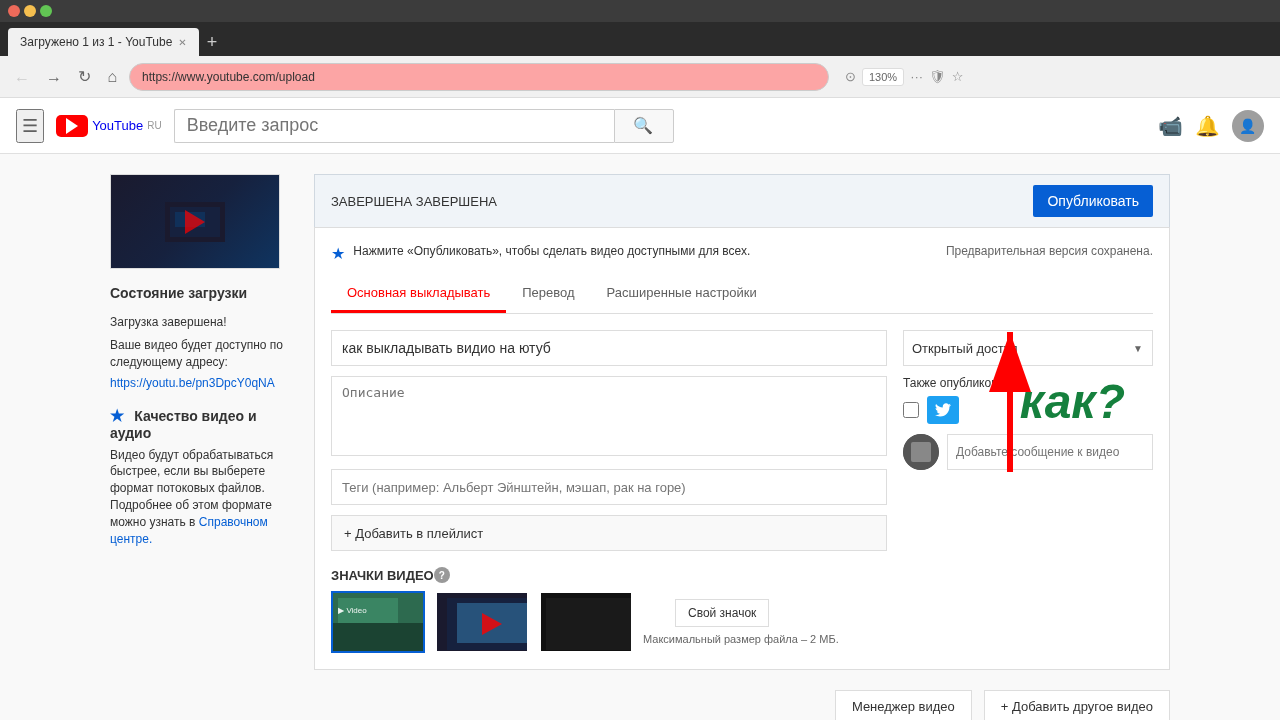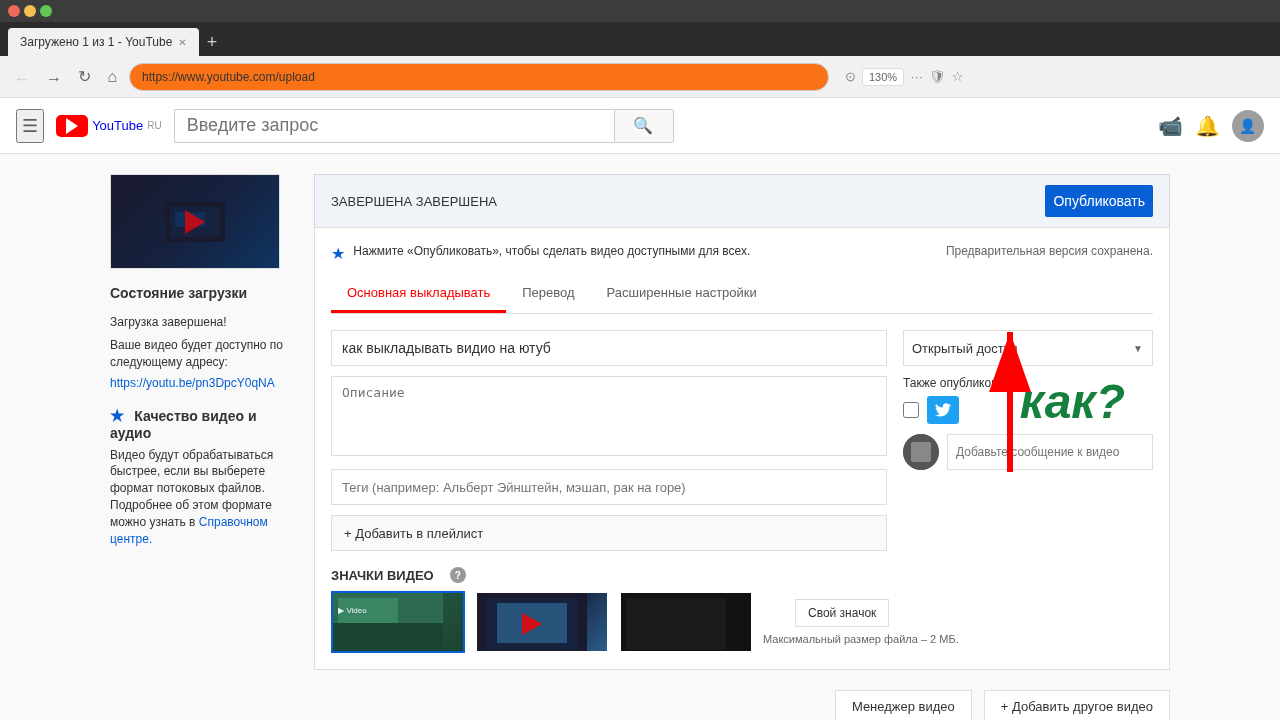--- a/index.html
+++ b/index.html
@@ -11,21 +11,21 @@
     .browser-dot { width: 12px; height: 12px; border-radius: 50%; }
     .tab-bar { background: #2b2b2b; height: 34px; display: flex; align-items: flex-end; padding: 0 8px; }
     .tab { background: #f1f1f1; height: 28px; display: flex; align-items: center; padding: 0 12px; font-size: 12px; color: #333; border-radius: 4px 4px 0 0; max-width: 200px; gap: 6px; }
     .tab-close { color: #888; font-size: 10px; cursor: pointer; }
     .new-tab { background: none; border: none; color: #ccc; font-size: 18px; padding: 0 8px; cursor: pointer; line-height: 28px; }
 
     
     .address-bar { background: #f1f1f1; height: 42px; display: flex; align-items: center; padding: 0 10px; gap: 8px; border-bottom: 1px solid #ddd; }
     .nav-btn { background: none; border: none; color: #666; font-size: 16px; cursor: pointer; padding: 4px; }
     .nav-btn.disabled { color: #ccc; }
-    .address-input { flex: 1; max-width: 700px; height: 28px; border: 1px solid #ccc; border-radius: 14px; padding: 0 12px; font-size: 12px; background: #f97316; color: #333; }
+    .address-input { flex: 1; max-width: 700px; height: 28px; border: 1px solid #ccc; border-radius: 14px; padding: 0 12px; font-size: 12px; background: #fca5a5; color: #333; }
     .address-icons { display: flex; gap: 6px; align-items: center; margin-left: 8px; }
     .addr-icon { color: #888; font-size: 13px; }
     .zoom-badge { font-size: 11px; color: #666; padding: 2px 6px; border: 1px solid #ddd; border-radius: 3px; background: white; }
 
     
     .yt-header { background: white; height: 56px; display: flex; align-items: center; padding: 0 16px; border-bottom: 1px solid #e0e0e0; gap: 12px; }
     .hamburger { font-size: 18px; color: #606060; cursor: pointer; padding: 4px; }
     .yt-logo { display: flex; align-items: center; gap: 4px; text-decoration: none; }
     .yt-logo-icon { width: 32px; height: 22px; background: #ff0000; border-radius: 5px; display: flex; align-items: center; justify-content: center; }
     .yt-logo-play { width: 0; height: 0; border-top: 8px solid transparent; border-bottom: 8px solid transparent; border-left: 12px solid white; }
@@ -49,21 +49,21 @@
     .upload-desc { font-size: 12px; color: #333; margin-bottom: 4px; line-height: 1.4; }
     .upload-link { color: #065fd4; font-size: 12px; text-decoration: none; }
     .quality-title { font-size: 14px; font-weight: bold; color: #333; margin-top: 16px; margin-bottom: 6px; }
     .quality-icon { color: #065fd4; font-size: 16px; margin-right: 6px; }
     .quality-desc { font-size: 12px; color: #333; line-height: 1.4; }
     .quality-link { color: #065fd4; font-size: 12px; text-decoration: none; }
 
     
     .upload-form { flex: 1; }
     .form-header { background: #f0f4f8; border: 1px solid #d0d8e0; border-bottom: none; display: flex; align-items: center; padding: 10px 16px; gap: 12px; }
-    .publish-btn { margin-left: auto; background: #065fd4; color: white; border: none; padding: 8px 8px; font-size: 14px; border-radius: 2px; cursor: pointer; }
+    .publish-btn { margin-left: auto; background: #065fd4; color: white; border: none; padding: 8px 14px; font-size: 14px; border-radius: 2px; cursor: pointer; }
     .form-body { background: white; border: 1px solid #ddd; padding: 16px; }
     .info-row { display: flex; align-items: flex-start; gap: 8px; margin-bottom: 12px; font-size: 12px; color: #333; }
     .info-star { color: #065fd4; font-size: 16px; }
     .preview-saved { margin-left: auto; font-size: 12px; color: #666; }
 
     
     .tabs { display: flex; border-bottom: 1px solid #ddd; margin-bottom: 16px; }
     .tab-item { padding: 10px 16px; font-size: 13px; color: #606060; cursor: pointer; border-bottom: 3px solid transparent; }
     .tab-item.active { color: #ff0000; border-bottom-color: #ff0000; }
 
@@ -83,24 +83,24 @@
     .also-publish { font-size: 12px; color: #333; margin-top: 10px; margin-bottom: 6px; }
     .social-row { display: flex; align-items: center; gap: 8px; }
     .social-checkbox { width: 16px; height: 16px; }
     .twitter-btn { width: 32px; height: 28px; background: #1da1f2; border: none; border-radius: 3px; cursor: pointer; display: flex; align-items: center; justify-content: center; }
     .social-post-area { display: flex; gap: 8px; align-items: flex-start; margin-top: 10px; }
     .social-avatar { width: 36px; height: 36px; border-radius: 50%; background: #555; overflow: hidden; }
     .social-input { flex: 1; height: 36px; border: 1px solid #ddd; padding: 0 8px; font-size: 12px; color: #999; }
 
     
     .thumbnails-section { margin-top: 16px; }
-    .thumbnails-label { font-size: 13px; color: #333; font-weight: bold; margin-bottom: 8px; display: flex; align-items: center; gap: 16px; }
+    .thumbnails-label { font-size: 13px; color: #333; font-weight: bold; margin-bottom: 8px; display: flex; align-items: center; gap: 0; }
     .help-icon { width: 16px; height: 16px; background: #999; border-radius: 50%; color: white; font-size: 10px; display: inline-flex; align-items: center; justify-content: center; cursor: pointer; }
     .thumbs-row { display: flex; gap: 10px; align-items: center; }
-    .thumb-item { width: 134px; height: 62px; border: 2px solid transparent; cursor: pointer; overflow: hidden; }
+    .thumb-item { width: 94px; height: 62px; border: 2px solid transparent; cursor: pointer; overflow: hidden; }
     .thumb-item.selected { border-color: #065fd4; }
     .thumb-bg1 { width: 100%; height: 100%; background: linear-gradient(135deg, #2d6a4f, #1b4332); }
     .thumb-bg2 { width: 100%; height: 100%; background: linear-gradient(135deg, #1a1a2e, #16213e, #2c5f8a); }
     .thumb-bg3 { width: 100%; height: 100%; background: #111; }
     .custom-thumb-btn { padding: 6px 12px; border: 1px solid #ddd; background: white; font-size: 12px; cursor: pointer; color: #333; margin-left: 32px; }
     .max-size-text { font-size: 11px; color: #666; margin-top: 6px; }
 
     
     .bottom-actions { display: flex; justify-content: flex-end; gap: 12px; margin-top: 20px; }
     .manager-btn { padding: 8px 16px; border: 1px solid #ddd; background: white; font-size: 13px; cursor: pointer; color: #333; }

